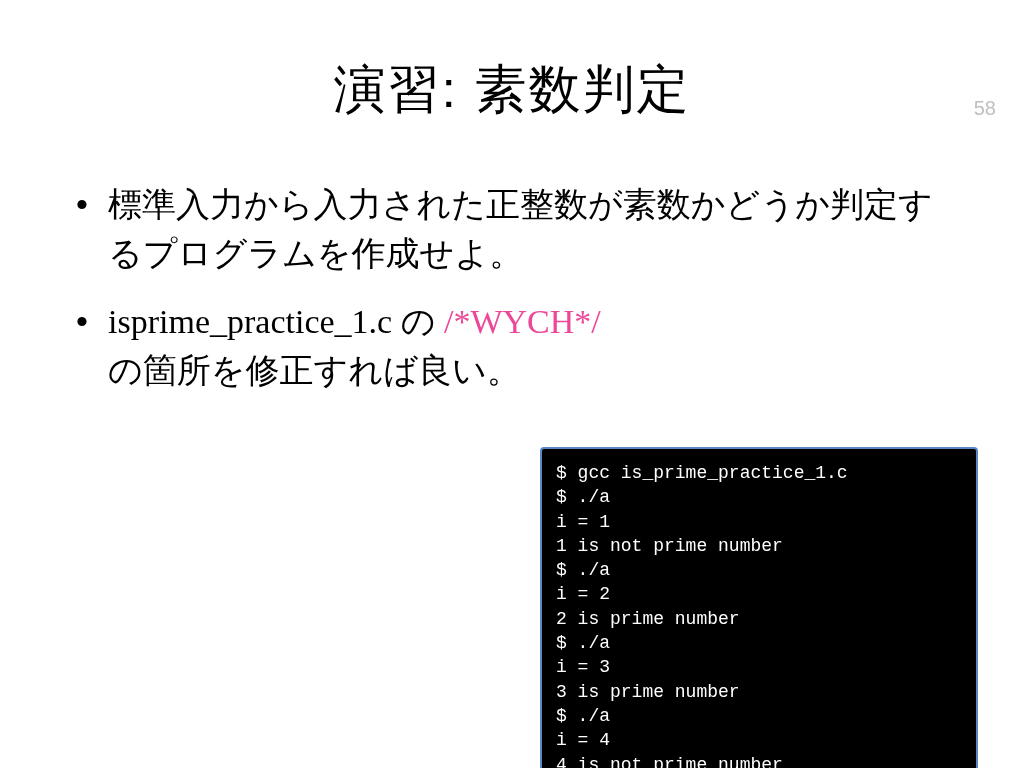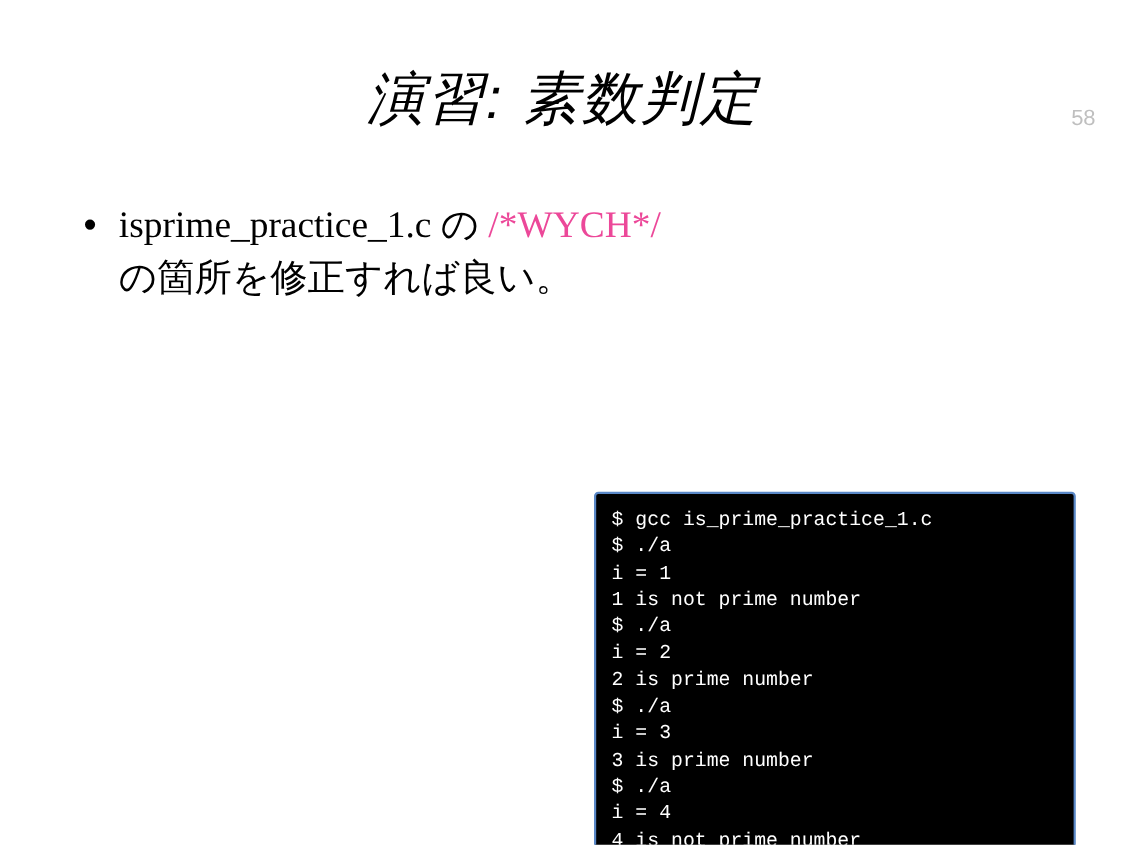--- a/index.html
+++ b/index.html
@@ -1,19 +1,19 @@
 <!DOCTYPE html>
 <html><head>
 <meta charset="utf-8">
 <style>
   * { margin: 0; padding: 0; box-sizing: border-box; }
   html, body { width: 1024px; height: 768px; background: #fff; font-family: "Yu Gothic", "Meiryo", sans-serif; }
   .slide { position: relative; width: 1024px; height: 768px; padding: 0; }
   .page-num { position: absolute; top: 18px; right: 28px; color: #bfbfbf; font-size: 20px; margin-top: 24px; }
-  .title { text-align: center; font-size: 52px; font-weight: 400; color: #000; margin-top: 55px; letter-spacing: 2px; font-style: italic; }
+  .title { text-align: center; font-size: 52px; font-weight: 400; color: #000; margin-top: 55px; letter-spacing: 2px; }
   .body { margin: 55px 70px 0 70px; }
   ul.bullets { list-style: none; }
   ul.bullets > li { position: relative; font-size: 34px; color: #000; line-height: 1.45; margin-bottom: 18px; padding-left: 38px; }
   ul.bullets > li::before { content: "•"; position: absolute; left: 6px; top: 0; font-size: 34px; }
   .mono { font-family: Liberation Serif, serif; }
   .comment { color: #ec4899; }
   .term-wrap { position: absolute; right: 46px; top: 404px; width: 438px; }
   .term-label { display: inline-block; background: #fff; border: 2px solid #5a88c7; border-radius: 10px; padding: 4px 16px 4px 16px; font-size: 20px; color: #000; margin-left: 12px; position: relative; z-index: 1; }
   .term { background: #000; border: 2px solid #5a88c7; border-radius: 4px; color: #fff; font-family: "Consolas", "Courier New", monospace; font-size: 18px; line-height: 1.35; padding: 12px 14px 14px 14px; margin-top: -12px; white-space: pre; overflow: hidden; }
 </style>
@@ -21,20 +21,23 @@
 <body>
 
 <div class="slide">
 
   <div class="page-num">58</div>
 
   <h1 class="title">演習: 素数判定</h1>
 
   <div class="body">
     <ul class="bullets">
+      <li>
+        <span>標準入力から入力された正整数が素数かどうか判定するプログラムを作成せよ。</span>
+      </li>
       <li>
         <span class="mono">isprime_practice_1.c の </span><span class="mono comment">/*WYCH*/</span><br>
         <span>の箇所を修正すれば良い。</span>
       </li>
     </ul>
   </div>
 
   <div class="term-wrap">
     <div class="term">$ gcc is_prime_practice_1.c
 $ ./a

